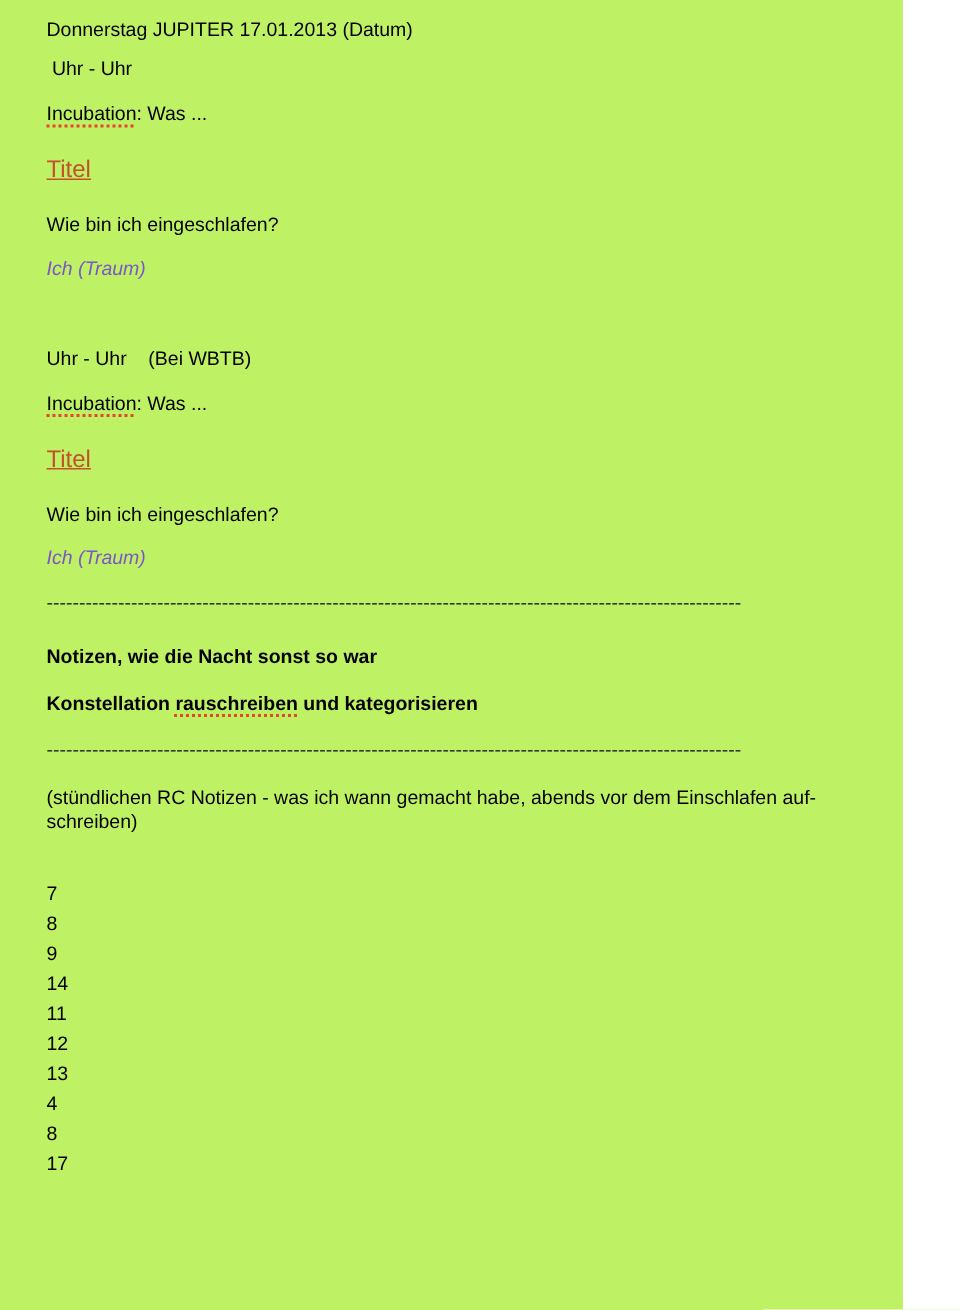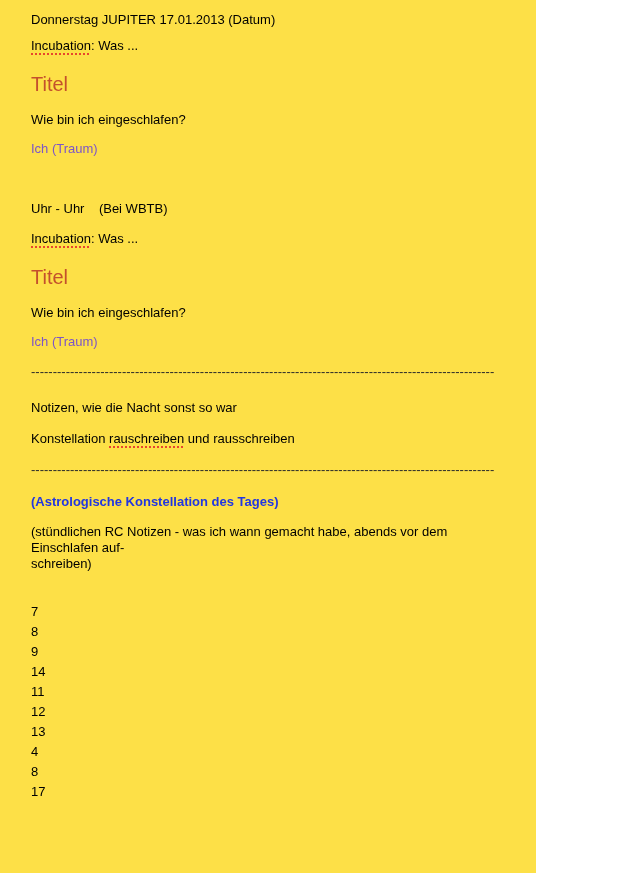--- a/index.html
+++ b/index.html
@@ -1,44 +1,45 @@
 <!DOCTYPE html>
 <html><head>
 <meta charset="utf-8">
 <style>
   * { box-sizing: border-box; }
   html, body { margin: 0; padding: 0; background: #ffffff; }
   .page {
     position: relative;
-    width: 536px;
+    width: 602px;
     height: 873px;
-    background: #fde047;
+    background: #bef264;
     overflow: hidden;
     padding: 12px 30px 0 31px;
     font-family: "Liberation Sans", sans-serif;
     font-size: 13px;
     line-height: 16px;
     color: #000000;
   }
   .para {
     margin: 0 0 14px 0;
     white-space: pre-wrap;
   }
   .para.first { margin-bottom: 10px; }
   .para.tight { margin-bottom: 13px; }
-  .para.notes { margin-bottom: 15px; }
+  .para.notes { margin-bottom: 15px; font-weight: bold; }
   .empty-line { height: 16px; margin: 0 0 14px 0; }
   .titel-heading {
-    font-size: 20px;
+    font-size: 16px;
     line-height: 24px;
     font-weight: 400;
     color: #c4502c;
     margin: 18px 0 16px 0;
+    text-decoration: underline;
   }
-  .dream-line { color: #7c55c8; }
+  .dream-line { color: #7c55c8; font-style: italic; }
   .divider-line {
     margin: 0 0 20px 0;
     color: #2b2b2b;
     white-space: pre;
     overflow: hidden;
   }
   .divider-line.second { margin-bottom: 16px; }
   .astro-heading {
     font-weight: 700;
     color: #2136e2;
@@ -54,41 +55,41 @@
   }
   .hours-block { margin: 0; }
   .hour-row { line-height: 20px; white-space: pre; }
 </style>
 </head>
 <body>
 
 <div class="page">
 
   <p class="para first">Donnerstag JUPITER 17.01.2013 (Datum)</p>
+  <p class="para"> Uhr - Uhr</p>
   <p class="para"><span class="misspelled">Incubation</span><span>: Was ...</span></p>
   <div class="titel-heading">Titel</div>
   <p class="para tight">Wie bin ich eingeschlafen?</p>
   <p class="para dream-line">Ich (Traum)</p>
 
   <div class="empty-line"></div>
 
   <p class="para">Uhr - Uhr    (Bei WBTB)</p>
   <p class="para"><span class="misspelled">Incubation</span><span>: Was ...</span></p>
   <div class="titel-heading">Titel</div>
   <p class="para tight">Wie bin ich eingeschlafen?</p>
   <p class="para dream-line">Ich (Traum)</p>
 
   <p class="divider-line">-----------------------------------------------------------------------------------------------------------</p>
 
   <p class="para notes">Notizen, wie die Nacht sonst so war</p>
-  <p class="para notes"><span>Konstellation </span><span class="misspelled">rauschreiben</span><span> und rausschreiben</span></p>
+  <p class="para notes"><span>Konstellation </span><span class="misspelled">rauschreiben</span><span> und kategorisieren</span></p>
 
   <p class="divider-line second">-----------------------------------------------------------------------------------------------------------</p>
 
-  <p class="astro-heading">(Astrologische Konstellation des Tages)</p>
 
   <p class="rc-note">(stündlichen RC Notizen - was ich wann gemacht habe, abends vor dem Einschlafen auf-
 schreiben)</p>
 
   <div class="hours-block">
     <div class="hour-row">7</div>
     <div class="hour-row">8</div>
     <div class="hour-row">9</div>
     <div class="hour-row">14</div>
     <div class="hour-row">11</div>

